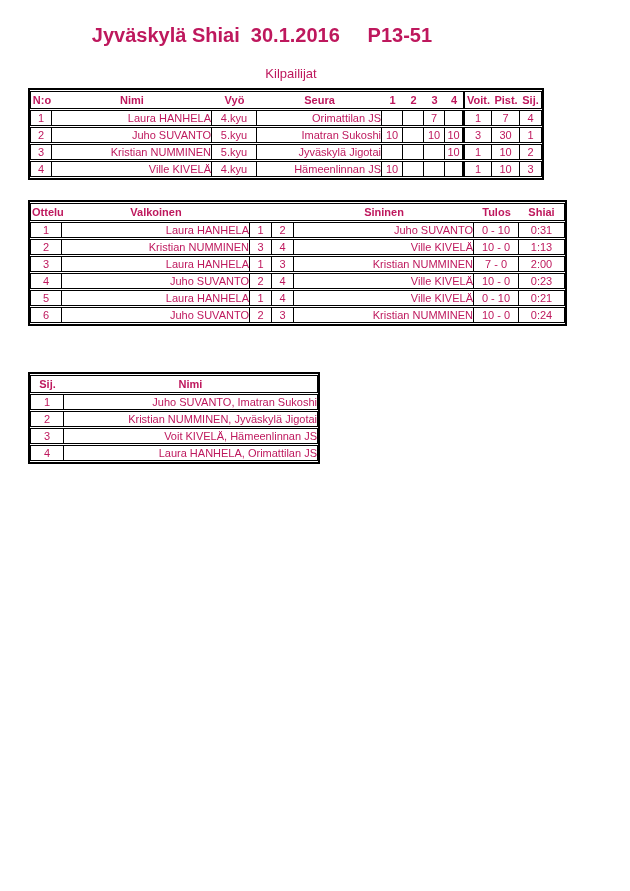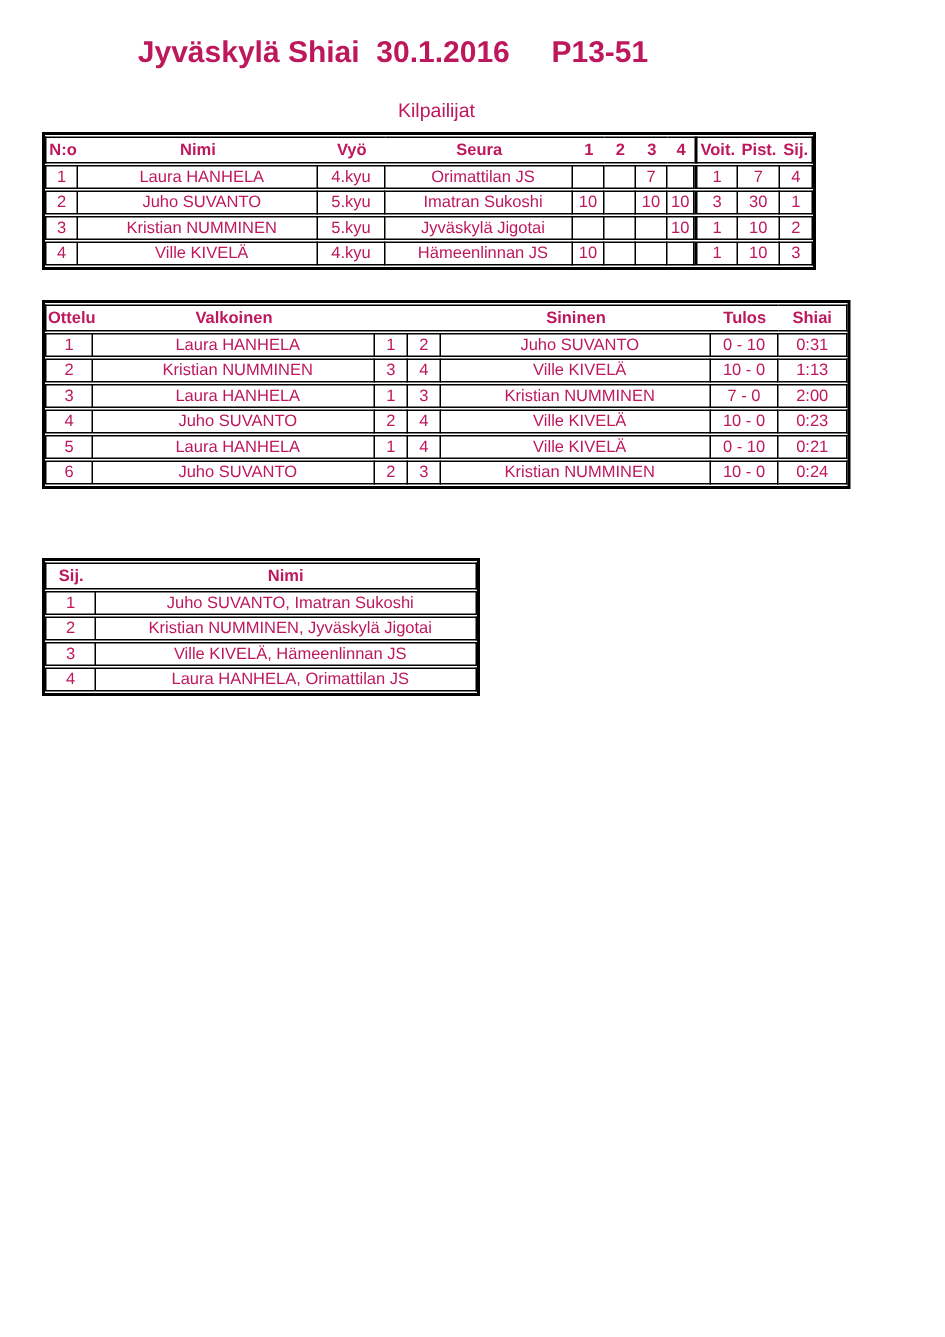--- a/index.html
+++ b/index.html
@@ -64,21 +64,21 @@
     vertical-align: middle;
     font-weight: normal;
   }
   table.t th { font-weight: bold; height: 18px; }
   table.t td { border-right-width: 1px; }
   table.t td:last-child { border-right-width: 1px; }
   table.t th:first-child, table.t td:first-child { border-left-width: 1px; }
   table.t th:last-child { border-right-width: 1px; }
   .thick { border-left-width: 2px !important; margin-top: 32px; }
   .c  { text-align: center; }
-  .l  { text-align: center; padding-left: 6px !important; }
+  .l  { text-align: right; padding-left: 6px !important; }
   .hl { text-align: center; padding-left: 1px !important; overflow: visible !important; }
 </style>
 </head>
 <body>
 
 <div id="page">
 
   <div class="title">Jyväskylä Shiai  30.1.2016     P13-51</div>
 
   <div id="h-kilpailijat" class="sec-heading">Kilpailijat</div>
@@ -264,21 +264,21 @@
       <tr>
         <td class="c">1</td>
         <td class="l">Juho SUVANTO, Imatran Sukoshi</td>
       </tr>
       <tr>
         <td class="c">2</td>
         <td class="l">Kristian NUMMINEN, Jyväskylä Jigotai</td>
       </tr>
       <tr>
         <td class="c">3</td>
-        <td class="l">Ville KIVELÄ, Hämeenlinnan JS</td>
+        <td class="l">Voit KIVELÄ, Hämeenlinnan JS</td>
       </tr>
       <tr>
         <td class="c">4</td>
         <td class="l">Laura HANHELA, Orimattilan JS</td>
       </tr>
     </tbody>
   </table>
 
 </div>
 

